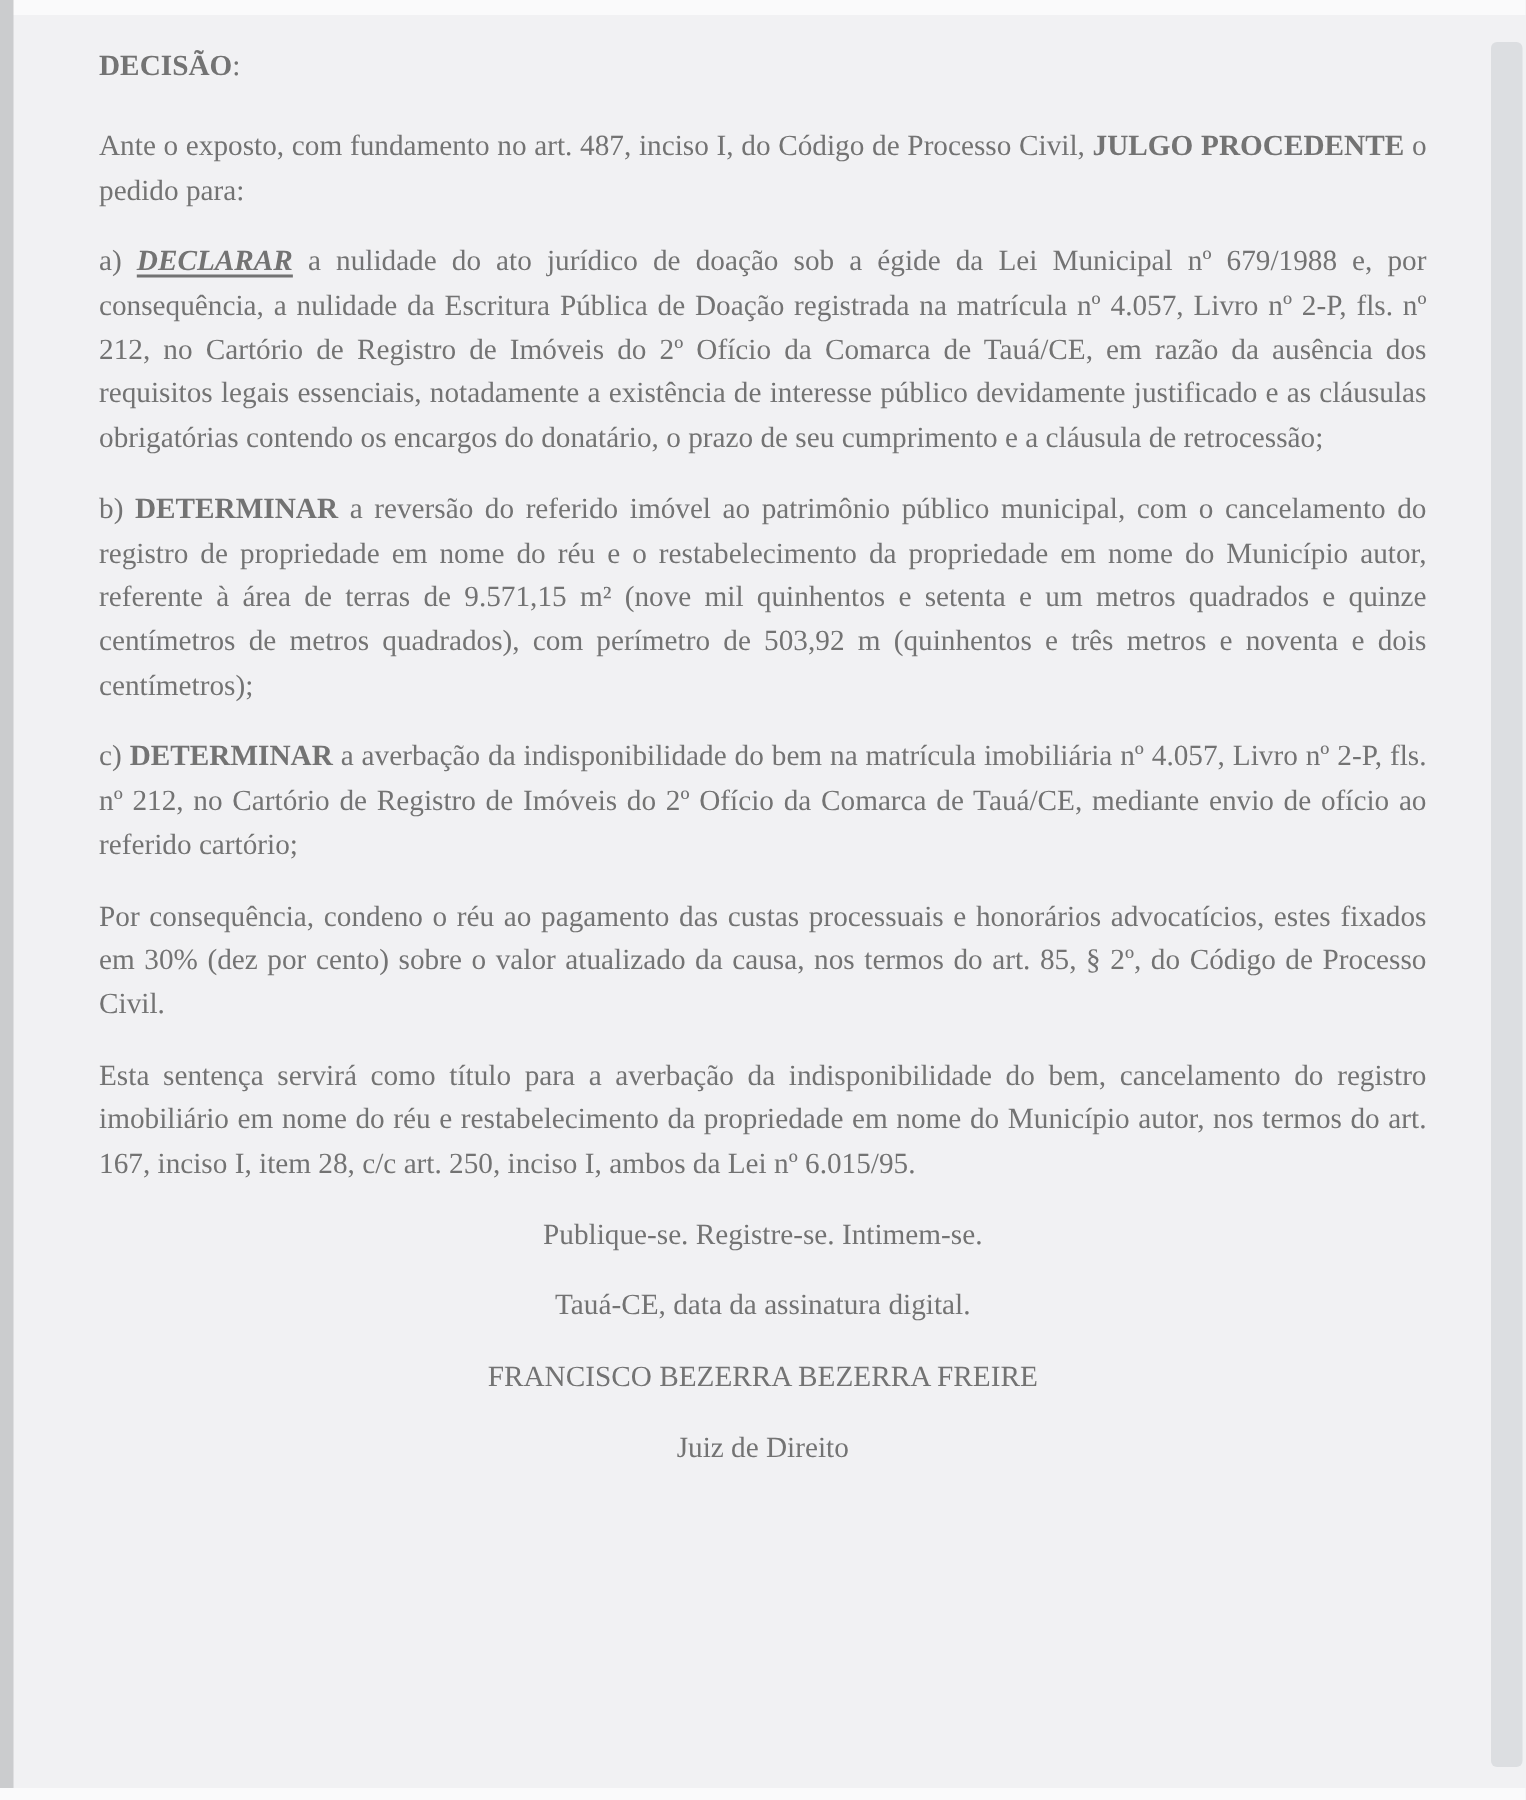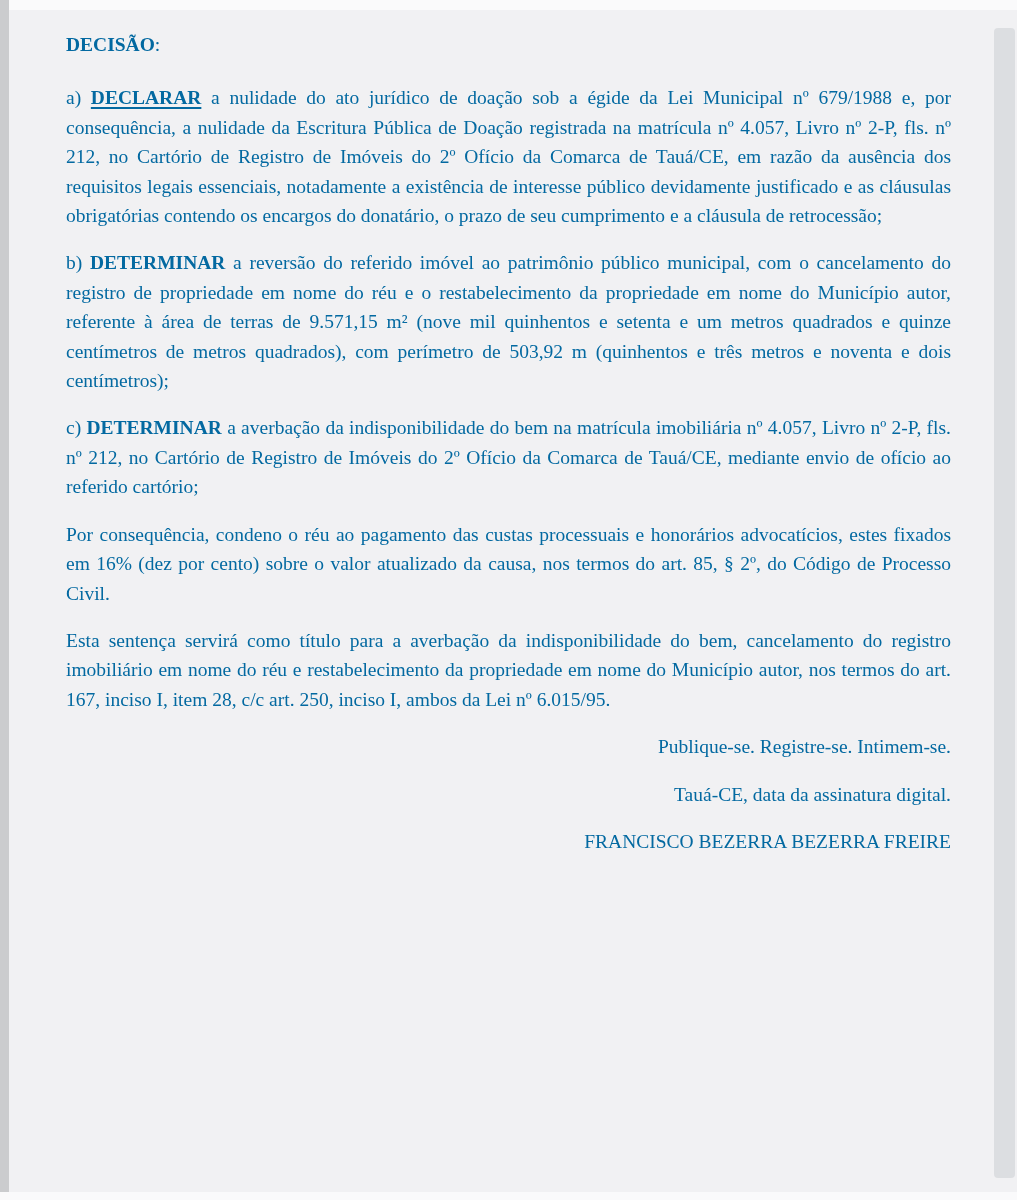--- a/index.html
+++ b/index.html
@@ -29,67 +29,70 @@
   .edge-right {
     position: absolute; top: 28px; right: 2px; width: 21px; height: 1150px;
     background: #dcdee1;
     border-radius: 4px;
   }
   .doc {
     position: absolute;
     left: 66px;
     top: 30px;
     width: 885px;
-    color: #0369a1;
+    color: #737373;
     font-size: 19.5px;
     line-height: 29.4px;
     text-align: justify;
   }
   .doc p {
     margin: 0 0 18px 0;
   }
   .doc p.title-line {
     margin-bottom: 24px;
     text-align: left;
   }
   .doc p.single {
-    text-align: right;
+    text-align: center;
   }
   b { font-weight: bold; }
   .u {
     text-decoration: underline;
     text-decoration-thickness: 2px;
     text-underline-offset: 3px;
+    font-style: italic;
   }
 </style>
 </head>
 <body>
 
 <div class="edge-top"></div>
 <div class="edge-left"></div>
 <div class="edge-right"></div>
 <div class="edge-bottom"></div>
 
 <main class="doc">
 
   <p class="title-line"><b>DECISÃO</b><span>:</span></p>
 
+  <p><span>Ante o exposto, com fundamento no art. 487, inciso I, do Código de Processo Civil, </span><b>JULGO PROCEDENTE</b><span> o pedido para:</span></p>
 
   <p><span>a) </span><b class="u">DECLARAR</b><span> a nulidade do ato jurídico de doação sob a égide da Lei Municipal nº 679/1988 e, por consequência, a nulidade da Escritura Pública de Doação registrada na matrícula nº 4.057, Livro nº 2-P, fls. nº 212, no Cartório de Registro de Imóveis do 2º Ofício da Comarca de Tauá/CE, em razão da ausência dos requisitos legais essenciais, notadamente a existência de interesse público devidamente justificado e as cláusulas obrigatórias contendo os encargos do donatário, o prazo de seu cumprimento e a cláusula de retrocessão;</span></p>
 
   <p><span>b) </span><b>DETERMINAR</b><span> a reversão do referido imóvel ao patrimônio público municipal, com o cancelamento do registro de propriedade em nome do réu e o restabelecimento da propriedade em nome do Município autor, referente à área de terras de 9.571,15 m² (nove mil quinhentos e setenta e um metros quadrados e quinze centímetros de metros quadrados), com perímetro de 503,92 m (quinhentos e três metros e noventa e dois centímetros);</span></p>
 
   <p><span>c) </span><b>DETERMINAR</b><span> a averbação da indisponibilidade do bem na matrícula imobiliária nº 4.057, Livro nº 2-P, fls. nº 212, no Cartório de Registro de Imóveis do 2º Ofício da Comarca de Tauá/CE, mediante envio de ofício ao referido cartório;</span></p>
 
 
-  <p>Por consequência, condeno o réu ao pagamento das custas processuais e honorários advocatícios, estes fixados em 16% (dez por cento) sobre o valor atualizado da causa, nos termos do art. 85, § 2º, do Código de Processo Civil.</p>
+  <p>Por consequência, condeno o réu ao pagamento das custas processuais e honorários advocatícios, estes fixados em 30% (dez por cento) sobre o valor atualizado da causa, nos termos do art. 85, § 2º, do Código de Processo Civil.</p>
 
   <p>Esta sentença servirá como título para a averbação da indisponibilidade do bem, cancelamento do registro imobiliário em nome do réu e restabelecimento da propriedade em nome do Município autor, nos termos do art. 167, inciso I, item 28, c/c art. 250, inciso I, ambos da Lei nº 6.015/95.</p>
 
 
   <p class="single">Publique-se. Registre-se. Intimem-se.</p>
 
   <p class="single">Tauá-CE, data da assinatura digital.</p>
 
   <p class="single">FRANCISCO BEZERRA BEZERRA FREIRE</p>
 
+  <p class="single">Juiz de Direito</p>
 
 </main>
 
 </body></html>

